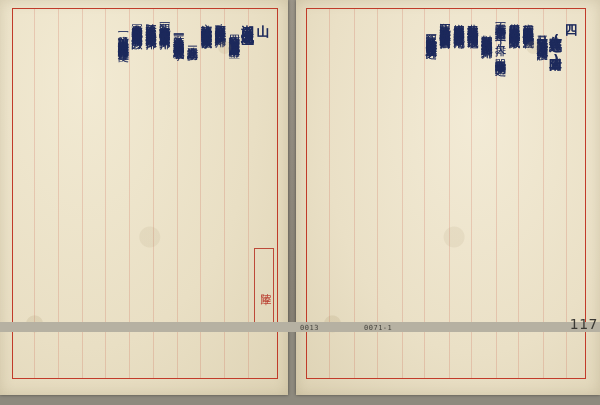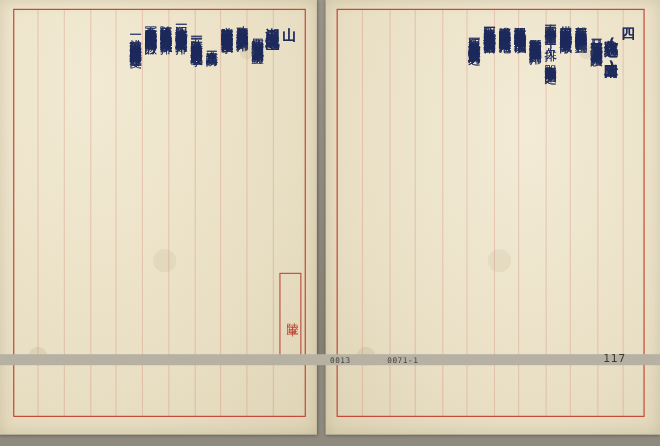--- a/index.html
+++ b/index.html
@@ -135,25 +135,25 @@
   }
   .strip-text {
     position: absolute;
     bottom: 0px;
     font-size: 7px;
     color: #44423c;
     font-family: "DejaVu Sans Mono", monospace;
     letter-spacing: 0.5px;
   }
   .strip-text.left-code { left: 300px; }
-  .strip-text.mid-code { left: 352px; text-align: center; }
+  .strip-text.mid-code { left: 364px; text-align: center; }
   .strip-text.page-no {
-    right: 31px;
+    right: 2px;
     font-family: "DejaVu Sans", sans-serif;
-    font-size: 10px;
+    font-size: 14px;
     color: #3b3934;
   }
   
   .grain {
     position: absolute;
     inset: 0;
     pointer-events: none;
     background:
       radial-gradient(circle at 12% 82%, rgba(160,140,95,0.16) 0 8px, transparent 9px),
       radial-gradient(circle at 78% 12%, rgba(160,140,95,0.13) 0 6px, transparent 7px),

